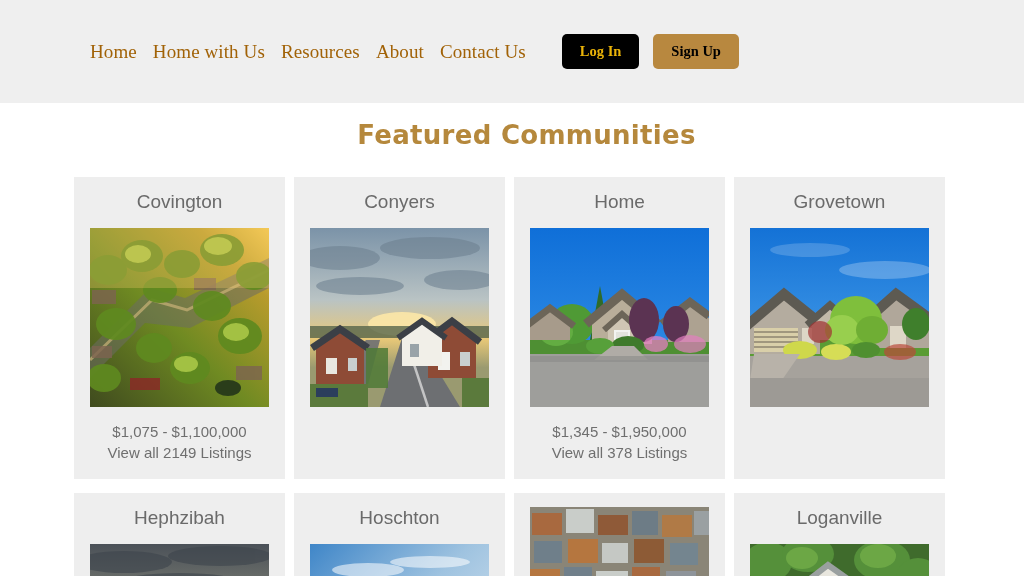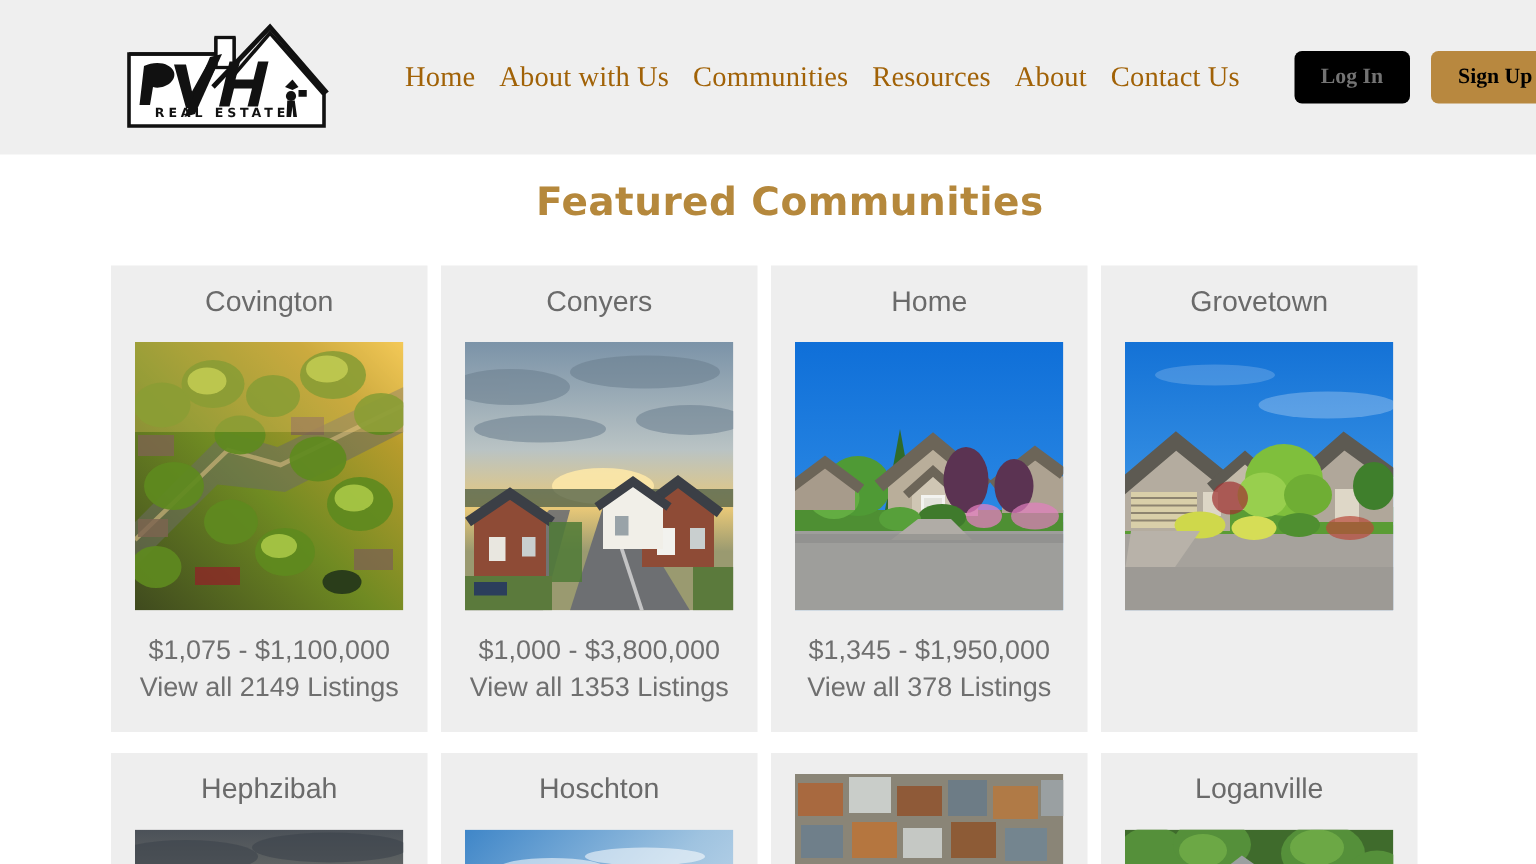--- a/index.html
+++ b/index.html
@@ -56,21 +56,21 @@
     font-family: "Liberation Serif", serif;
     font-weight: bold;
     font-size: 14.5px;
     border: none;
     border-radius: 5px;
     padding: 10px 18px;
     cursor: pointer;
     line-height: 1;
     white-space: nowrap;
   }
-  .btn-login { background: #000000; color: #737373; }
+  .btn-login { background: #000000; color: #eab308; }
   .btn-signup { background: #b8883f; color: #000000; }
 
   
   .section-title {
     text-align: center;
     color: #b5883c;
     font-family: "DejaVu Sans", sans-serif;
     font-weight: bold;
     font-size: 26px;
     letter-spacing: 0.3px;
@@ -115,63 +115,34 @@
   }
   .card-photo svg { display: block; width: 179px; height: 179px; }
 
   .card-meta {
     margin-top: 14px;
     text-align: center;
     line-height: 1.42;
   }
   .card-price, .card-listings {
     display: block;
-    font-size: 18px;
+    font-size: 15px;
     color: #6f6f6f;
     white-space: nowrap;
   }
 </style>
 </head>
 <body>
 
 <header class="site-header">
 
-  <a class="logo" href="#">
-    <svg viewBox="0 0 138 76">
-
-      <path d="M4 22 L4 70 L134 70 L134 49 L98 8 L74 36 L74 12 L62 12 L62 22 Z" fill="#ffffff" stroke="#111111" stroke-width="2.4"></path>
-      <path d="M62 22 L4 22" stroke="#111111" stroke-width="2.4" fill="none"></path>
-
-      <path d="M60 44 L98 4 L136 48" fill="none" stroke="#111111" stroke-width="3.2"></path>
-
-      <rect x="62" y="11" width="12" height="20" fill="#ffffff" stroke="#111111" stroke-width="2.2"></rect>
-
-      <g fill="#111111">
-        <path d="M14 30 C22 26 32 28 34 34 C36 41 26 46 20 44 L18 56 L11 56 L14 30 Z
-                 M20 33 C24 32 28 33 28 36 C28 40 22 41 19 40 Z"></path>
-        <path d="M34 29 L42 29 L46 47 L56 29 L63 29 L48 58 L42 58 Z"></path>
-        <path d="M71 27 L78 27 L75 39 L87 39 L90 27 L97 27 L90 57 L83 57 L86 45 L74 45 L71 57 L64 57 Z"></path>
-        <path d="M58 24 L66 22 L48 62 L41 64 Z"></path>
-      </g>
-
-      <text x="66" y="64" text-anchor="middle" font-family="DejaVu Sans, sans-serif" font-size="8.4" font-weight="bold" letter-spacing="2.6" fill="#111111">REAL ESTATE</text>
-
-      <g fill="#111111">
-        <path d="M108 44 L113 39 L117 44 L113 46 Z"></path>
-        <circle cx="112" cy="50" r="3.4"></circle>
-        <path d="M109.5 53 L114.5 53 L116 64 L113.5 64 L113 57 L112 64 L109 64 Z"></path>
-        <rect x="117" y="46" width="5.5" height="4.5"></rect>
-      </g>
-    </svg>
-  </a>
 
   <nav class="main-nav">
     <a class="nav-link" href="#">Home</a>
-    <a class="nav-link" href="#">About with Us</a>
-    <a class="nav-link" href="#">Communities</a>
+    <a class="nav-link" href="#">Home with Us</a>
     <a class="nav-link" href="#">Resources</a>
     <a class="nav-link" href="#">About</a>
     <a class="nav-link" href="#">Contact Us</a>
   </nav>
 
   <div class="header-actions">
     <button class="btn btn-login">Log In</button>
     <button class="btn btn-signup">Sign Up</button>
   </div>
 </header>
@@ -277,24 +248,20 @@
             <path d="M2 120 L30 101 L58 120" fill="none" stroke="#3b3f46" stroke-width="7"></path>
             <rect x="16" y="130" width="11" height="16" fill="#e9e7e0"></rect>
             <rect x="38" y="130" width="9" height="13" fill="#c9cfcf"></rect>
           </g>
           <rect x="56" y="120" width="22" height="40" fill="#4f7a36" opacity="0.85"></rect>
           <rect x="0" y="156" width="58" height="23" fill="#5b7a3c"></rect>
           <rect x="152" y="150" width="27" height="29" fill="#5b7a3c"></rect>
           <rect x="6" y="160" width="22" height="9" fill="#2b3e5c"></rect>
         </svg>
       </div>
-      <div class="card-meta">
-        <span class="card-price">$1,000 - $3,800,000</span>
-        <span class="card-listings">View all 1353 Listings</span>
-      </div>
     </article>
 
     <article class="card">
       <h3 class="card-title">Home</h3>
       <div class="card-photo">
         <svg viewBox="0 0 179 179" preserveAspectRatio="none">
           <defs>
             <linearGradient id="evsky" x1="0" y1="0" x2="0" y2="1">
               <stop offset="0" stop-color="#0f6fd8"></stop>
                 <stop offset="1" stop-color="#3a96ea"></stop>

